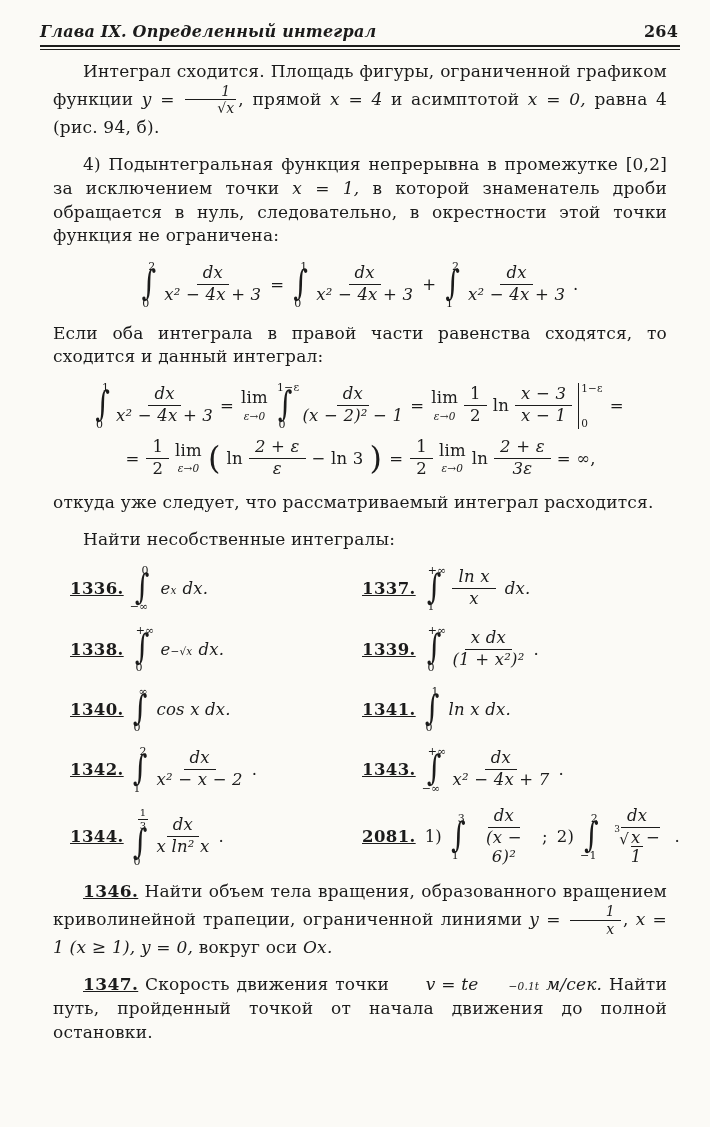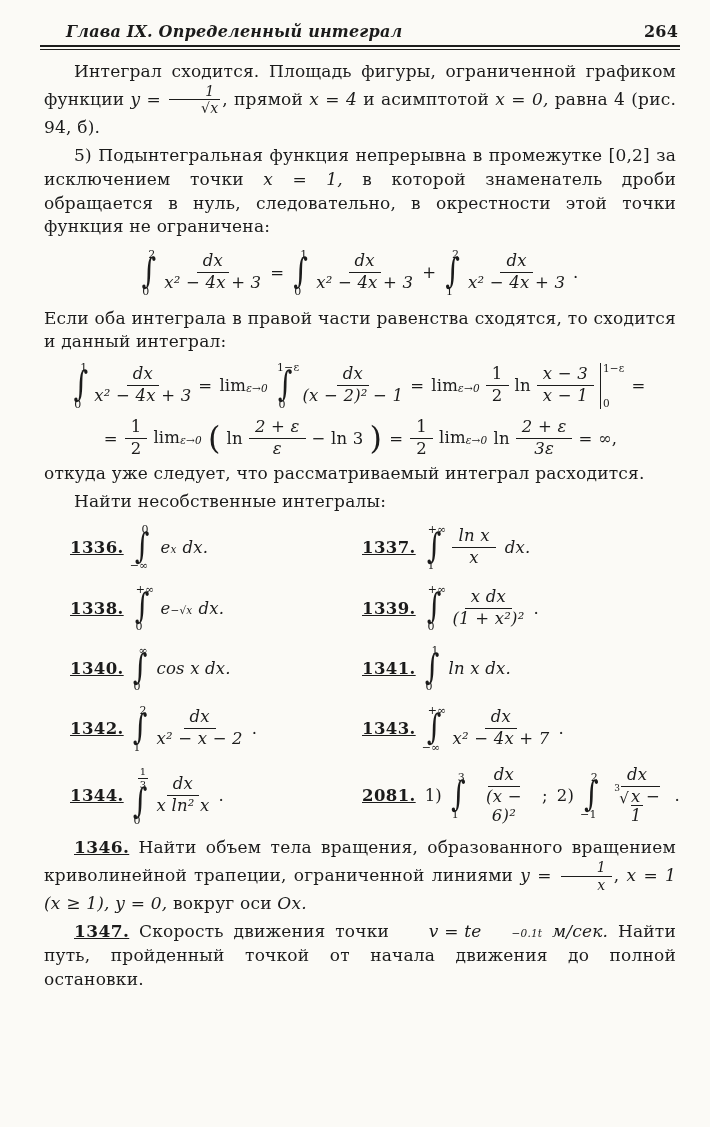--- a/index.html
+++ b/index.html
@@ -15,47 +15,46 @@
     width:710px;height:1127px;
     padding:22px 30px 0 40px;
     background:#fbfaf6;
     letter-spacing:0.2px;
   }
   
   .header{
     display:flex;justify-content:space-between;align-items:flex-end;
     font-style:italic;font-weight:bold;font-size:16px;
     padding:0 2px 4px 0;
-    margin-left:26px;
   }
   .hpage{font-style:normal;font-weight:bold;}
   .headrule{height:2px;border-top:2px solid #1d1d1d;border-bottom:1px solid #1d1d1d;margin-bottom:4px;}
   
-  .para{margin:4px;text-align:justify;font-size:17px;line-height:1.4;}
+  .para{margin:13px;text-align:justify;font-size:17px;line-height:1.4;}
   .ind{text-indent:30px;}
   .mt{margin-top:10px;}
   .mi{font-style:italic;}
   .pno{font-weight:bold;font-style:normal;letter-spacing:0.4px;text-decoration:underline;}
   
   .frac{display:inline-flex;flex-direction:column;align-items:center;text-align:center;line-height:1.15;}
   .frac .num{border-bottom:1.4px solid #1c1c1c;padding:0 6px 1px;}
   .frac .den{padding-top:1px;}
   .inf{vertical-align:middle;font-size:14px;line-height:1.05;margin:0 2px;}
   
   .formula{display:flex;justify-content:center;align-items:center;gap:8px;font-size:16.5px;margin:10px 0;}
   .f2{gap:6px;margin:8px 0 2px;}
   .op{padding:0 1px;}
   
   .intgrp{display:inline-flex;flex-direction:column;align-items:center;line-height:1;}
   .itop,.ibot{font-size:11px;line-height:1;font-style:normal;}
   .itop{margin-bottom:1px;transform:translateX(3px);}
   .ibot{margin-top:2px;transform:translateX(-3px);}
   .isign{font-size:28px;line-height:0.8;transform:scaleY(1.25);font-family:"DejaVu Serif",serif;}
   
-  .limgrp{display:inline-flex;flex-direction:row;align-items:center;line-height:1;}
+  .limgrp{display:inline-flex;flex-direction:column;align-items:center;line-height:1;}
   .ltop{font-size:16.5px;}
   .lbot{font-size:10.5px;margin-top:4px;font-style:italic;}
   
   .evalbar{display:inline-flex;align-items:stretch;height:46px;}
   .ebar{border-left:1.5px solid #1c1c1c;}
   .elims{display:flex;flex-direction:column;justify-content:space-between;font-size:10.5px;padding-left:2px;line-height:1;}
   
   .bigp{font-size:32px;line-height:0.75;font-weight:400;}
   
   .psup{font-size:10.5px;line-height:1;vertical-align:super;font-style:italic;}
@@ -91,21 +90,21 @@
         <span class="num mi">1</span>
         <span class="den mi">√x</span>
       </span><span>, прямой</span>
     <span class="mi">x = 4</span>
     <span>и асимптотой</span>
     <span class="mi">x = 0,</span>
     <span>равна 4 (рис. 94, б).</span>
   </p>
 
   <p class="para ind">
-    <span>5) Подынтегральная функция непрерывна в промежутке [0,2] за исключением точки</span>
+    <span>4) Подынтегральная функция непрерывна в промежутке [0,2] за исключением точки</span>
     <span class="mi">x = 1,</span>
     <span>в которой знаменатель дроби обращается в нуль, следовательно, в окрестности этой точки функция не ограничена:</span>
   </p>
 
   <div class="formula">
     <span class="intgrp">
         <span class="itop">2</span>
         <span class="isign">∫</span>
         <span class="ibot">0</span>
       </span>

